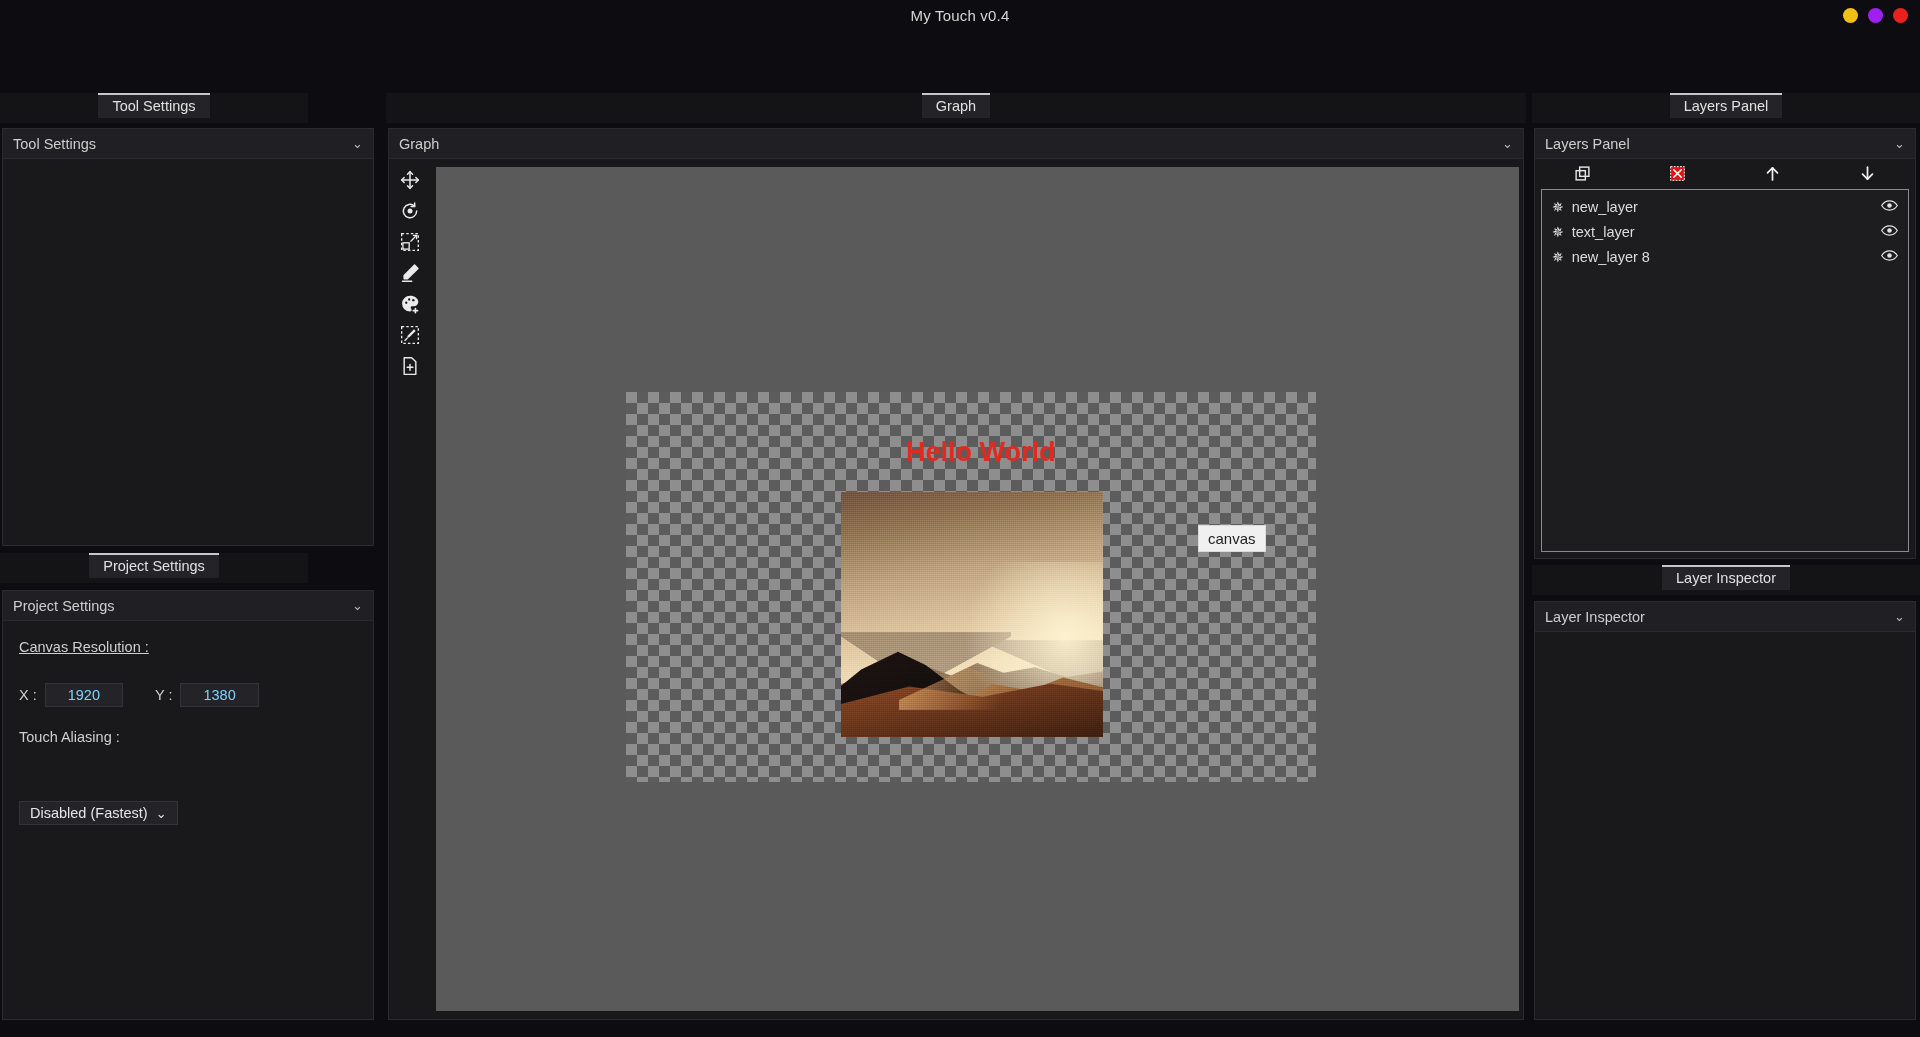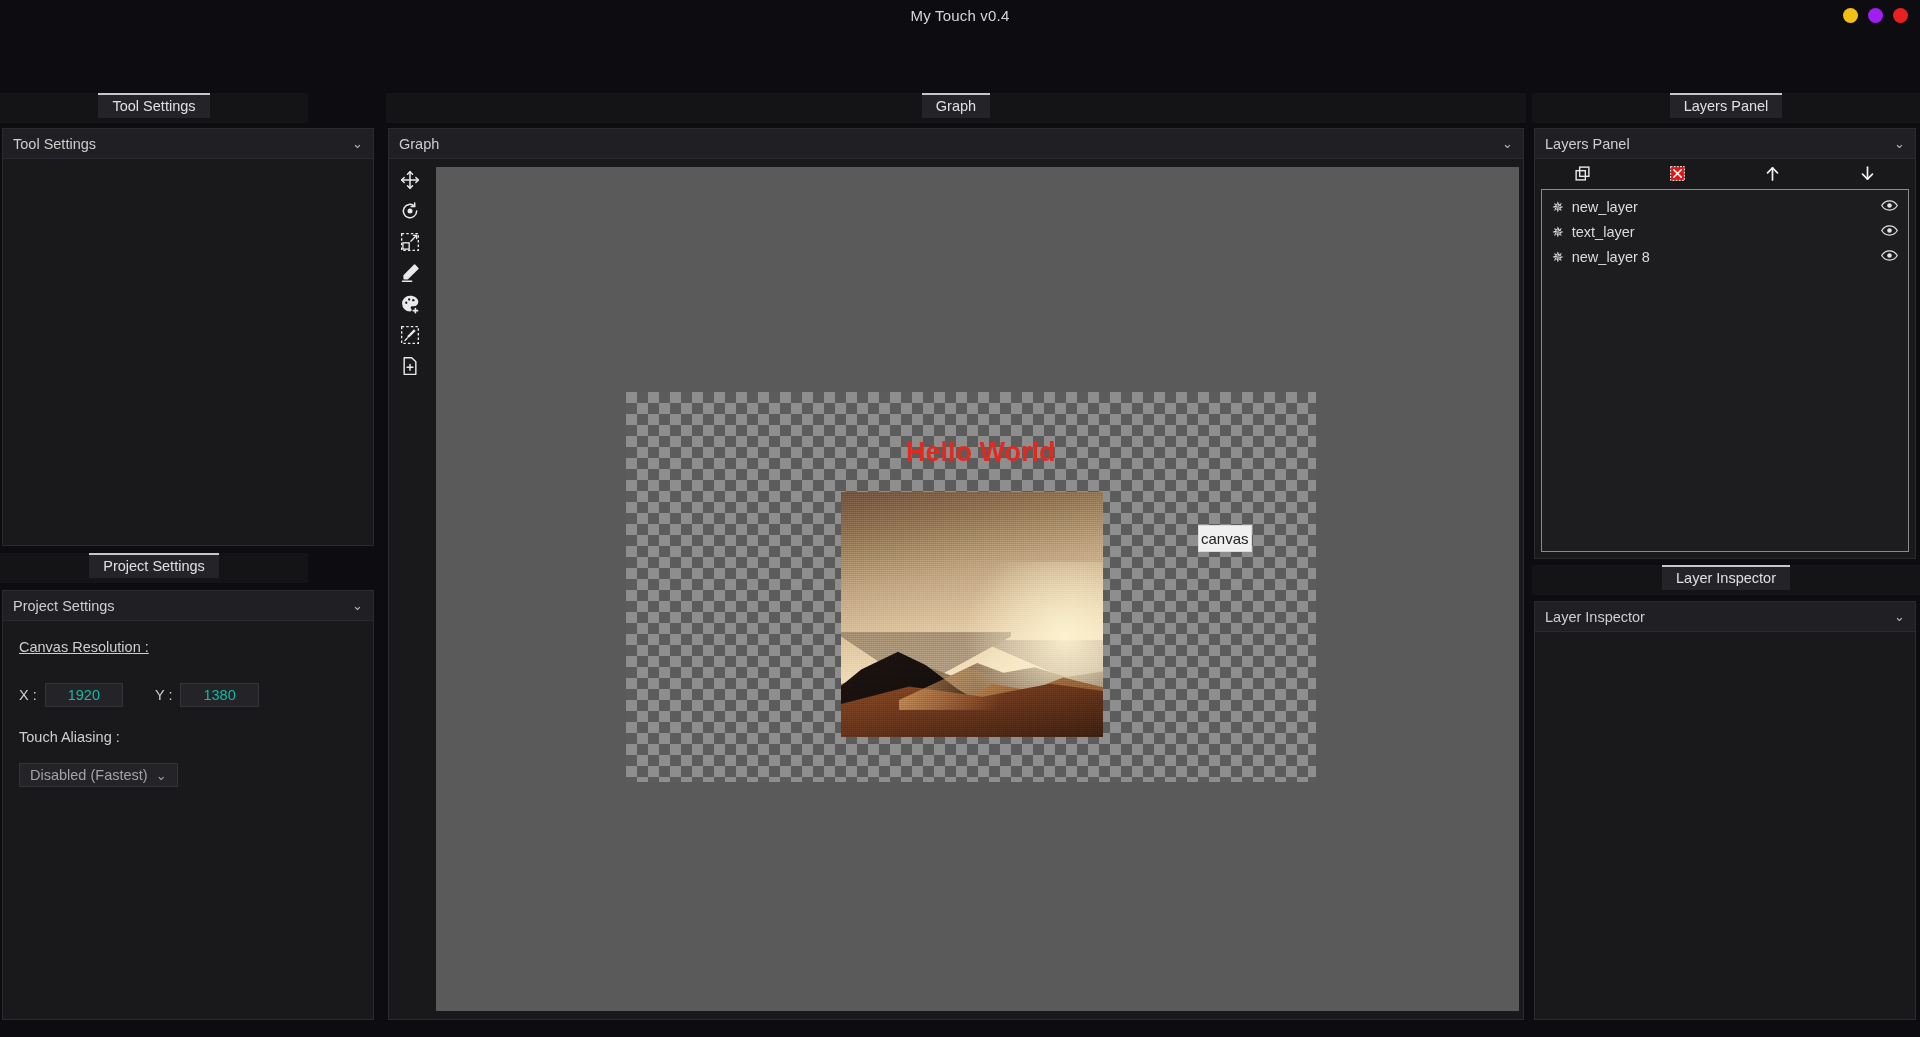--- a/index.html
+++ b/index.html
@@ -89,26 +89,26 @@
   }
   .panel-head .chev { margin-left: auto; font-size: 13px; color: #b9b9b9; }
   .panel-body { position: absolute; left: 0; right: 0; top: 30px; bottom: 0; }
 
   
   .ps-label { font-size: 14.5px; color: #cfcfcf; }
   .field-row { display: flex; align-items: center; gap: 8px; }
   .txtbox {
     background: #242428; border: 1px solid #33333a;
     padding: 3px 22px; min-width: 78px;
-    font-size: 14.5px; color: #14b8a6; text-align: center;
+    font-size: 14.5px; color: #7dd3fc; text-align: center;
   }
   .dropdown {
     display: inline-flex; align-items: center; gap: 8px;
     background: #242428; border: 1px solid #33333a;
-    padding: 3px 10px; font-size: 14.5px; color: #a3a3a3;
+    padding: 3px 10px; font-size: 14.5px; color: #e5e5e5; margin-top: 38px;
   }
 
   
   .toolstrip {
     position: absolute; width: 42px;
     display: flex; flex-direction: column; align-items: center;
     gap: 5px; padding-top: 8px;
     background: #19191c;
   }
   .toolbtn {
@@ -135,21 +135,21 @@
   .hello-text {
     position: absolute;
     font-size: 27px; font-weight: bold;
     color: #e02a20;
     white-space: nowrap;
   }
   .canvas-chip {
     position: absolute;
     background: #f0f0f0; color: #222;
     font-size: 15px;
-    padding: 4px 2px;
+    padding: 4px 9px;
     border: 1px solid #dcdcdc;
   }
 
   
   .layer-toolbar {
     position: absolute; left: 0; right: 0; top: 0; height: 28px;
     display: flex; align-items: center;
   }
   .layer-tool {
     flex: 1; display: flex; align-items: center; justify-content: center;

